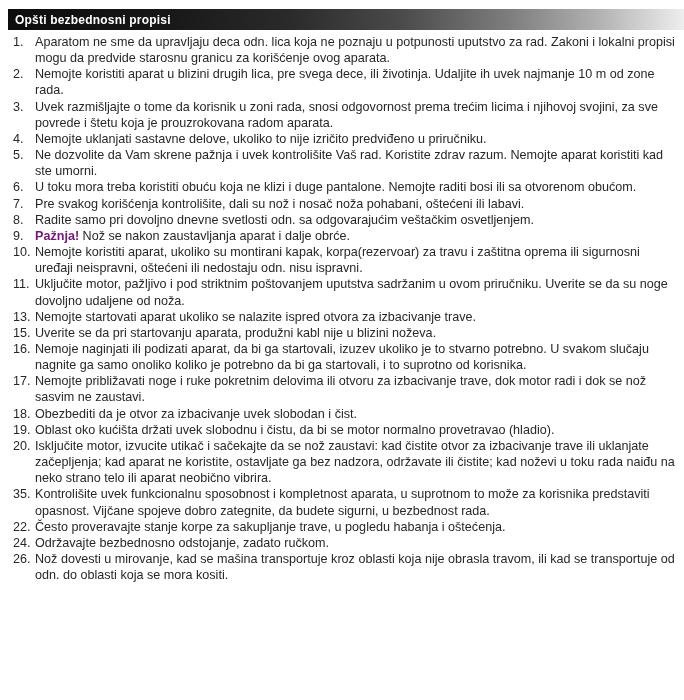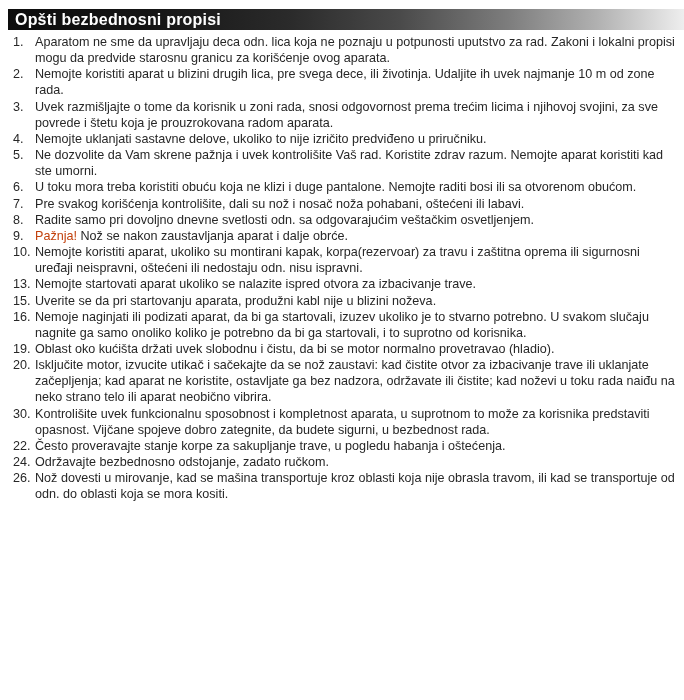--- a/index.html
+++ b/index.html
@@ -26,21 +26,21 @@
     width: 676px;
     background: linear-gradient(90deg,
       #0d0d0d 0%, #161616 22%, #2b2b2b 42%,
       #4a4a4a 58%, #7d7d7d 74%, #b0b0b0 87%, #eeeeee 100%);
     display: flex;
     align-items: center;
   }
   .title {
     color: #ffffff;
     font-weight: bold;
-    font-size: 16px;
+    font-size: 12px;
     padding-left: 7px;
     letter-spacing: 0.2px;
     white-space: nowrap;
   }
   .safety-list {
     list-style: none;
     margin: 4px 0 0 0;
     padding: 0;
   }
   .item {
@@ -52,21 +52,21 @@
   .num {
     flex: none;
     width: 27px;
     box-sizing: border-box;
     padding-left: 5px;
   }
   .txt {
     flex: 1;
     padding-right: 8px;
   }
-  .txt b { font-weight: normal; color: #c2410c; }
+  .txt b { font-weight: bold; color: #701a75; }
 </style>
 </head>
 <body>
 
 <div class="page">
   <div class="title-bar">
     <span class="title">Opšti bezbednosni propisi</span>
   </div>
   <ol class="safety-list">
       <li class="item">
@@ -103,41 +103,53 @@
       </li>
       <li class="item">
         <span class="num">9.</span>
         <span class="txt"><b>Pažnja!</b> Nož se nakon zaustavljanja aparat i dalje obrće.</span>
       </li>
       <li class="item">
         <span class="num">10.</span>
         <span class="txt">Nemojte koristiti aparat, ukoliko su montirani kapak, korpa(rezervoar) za travu i zaštitna oprema ili sigurnosni uređaji neispravni, oštećeni ili nedostaju odn. nisu ispravni.</span>
       </li>
       <li class="item">
+        <span class="num">11.</span>
+        <span class="txt">Uključite motor, pažljivo i pod striktnim poštovanjem uputstva sadržanim u ovom priručniku. Uverite se da su noge dovoljno udaljene od noža.</span>
+      </li>
+      <li class="item">
         <span class="num">13.</span>
         <span class="txt">Nemojte startovati aparat ukoliko se nalazite ispred otvora za izbacivanje trave.</span>
       </li>
       <li class="item">
         <span class="num">15.</span>
         <span class="txt">Uverite se da pri startovanju aparata, produžni kabl nije u blizini noževa.</span>
       </li>
       <li class="item">
         <span class="num">16.</span>
         <span class="txt">Nemoje naginjati ili podizati aparat, da bi ga startovali, izuzev ukoliko je to stvarno potrebno. U svakom slučaju nagnite ga samo onoliko koliko je potrebno da bi ga startovali, i to suprotno od korisnika.</span>
       </li>
       <li class="item">
+        <span class="num">17.</span>
+        <span class="txt">Nemojte približavati noge i ruke pokretnim delovima ili otvoru za izbacivanje trave, dok motor radi i dok se nož sasvim ne zaustavi.</span>
+      </li>
+      <li class="item">
+        <span class="num">18.</span>
+        <span class="txt">Obezbediti da je otvor za izbacivanje uvek slobodan i čist.</span>
+      </li>
+      <li class="item">
         <span class="num">19.</span>
         <span class="txt">Oblast oko kućišta držati uvek slobodnu i čistu, da bi se motor normalno provetravao (hladio).</span>
       </li>
       <li class="item">
         <span class="num">20.</span>
         <span class="txt">Isključite motor, izvucite utikač i sačekajte da se nož zaustavi: kad čistite otvor za izbacivanje trave ili uklanjate začepljenja; kad aparat ne koristite, ostavljate ga bez nadzora, održavate ili čistite; kad noževi u toku rada naiđu na neko strano telo ili aparat neobično vibrira.</span>
       </li>
       <li class="item">
-        <span class="num">30.</span>
+        <span class="num">35.</span>
         <span class="txt">Kontrolišite uvek funkcionalnu sposobnost i kompletnost aparata, u suprotnom to može za  korisnika predstaviti opasnost. Vijčane spojeve dobro zategnite, da budete sigurni, u bezbednost rada.</span>
       </li>
       <li class="item">
         <span class="num">22.</span>
         <span class="txt">Često proveravajte stanje korpe za sakupljanje trave, u pogledu habanja i oštećenja.</span>
       </li>
       <li class="item">
         <span class="num">24.</span>
         <span class="txt">Održavajte bezbednosno odstojanje, zadato ručkom.</span>
       </li>

